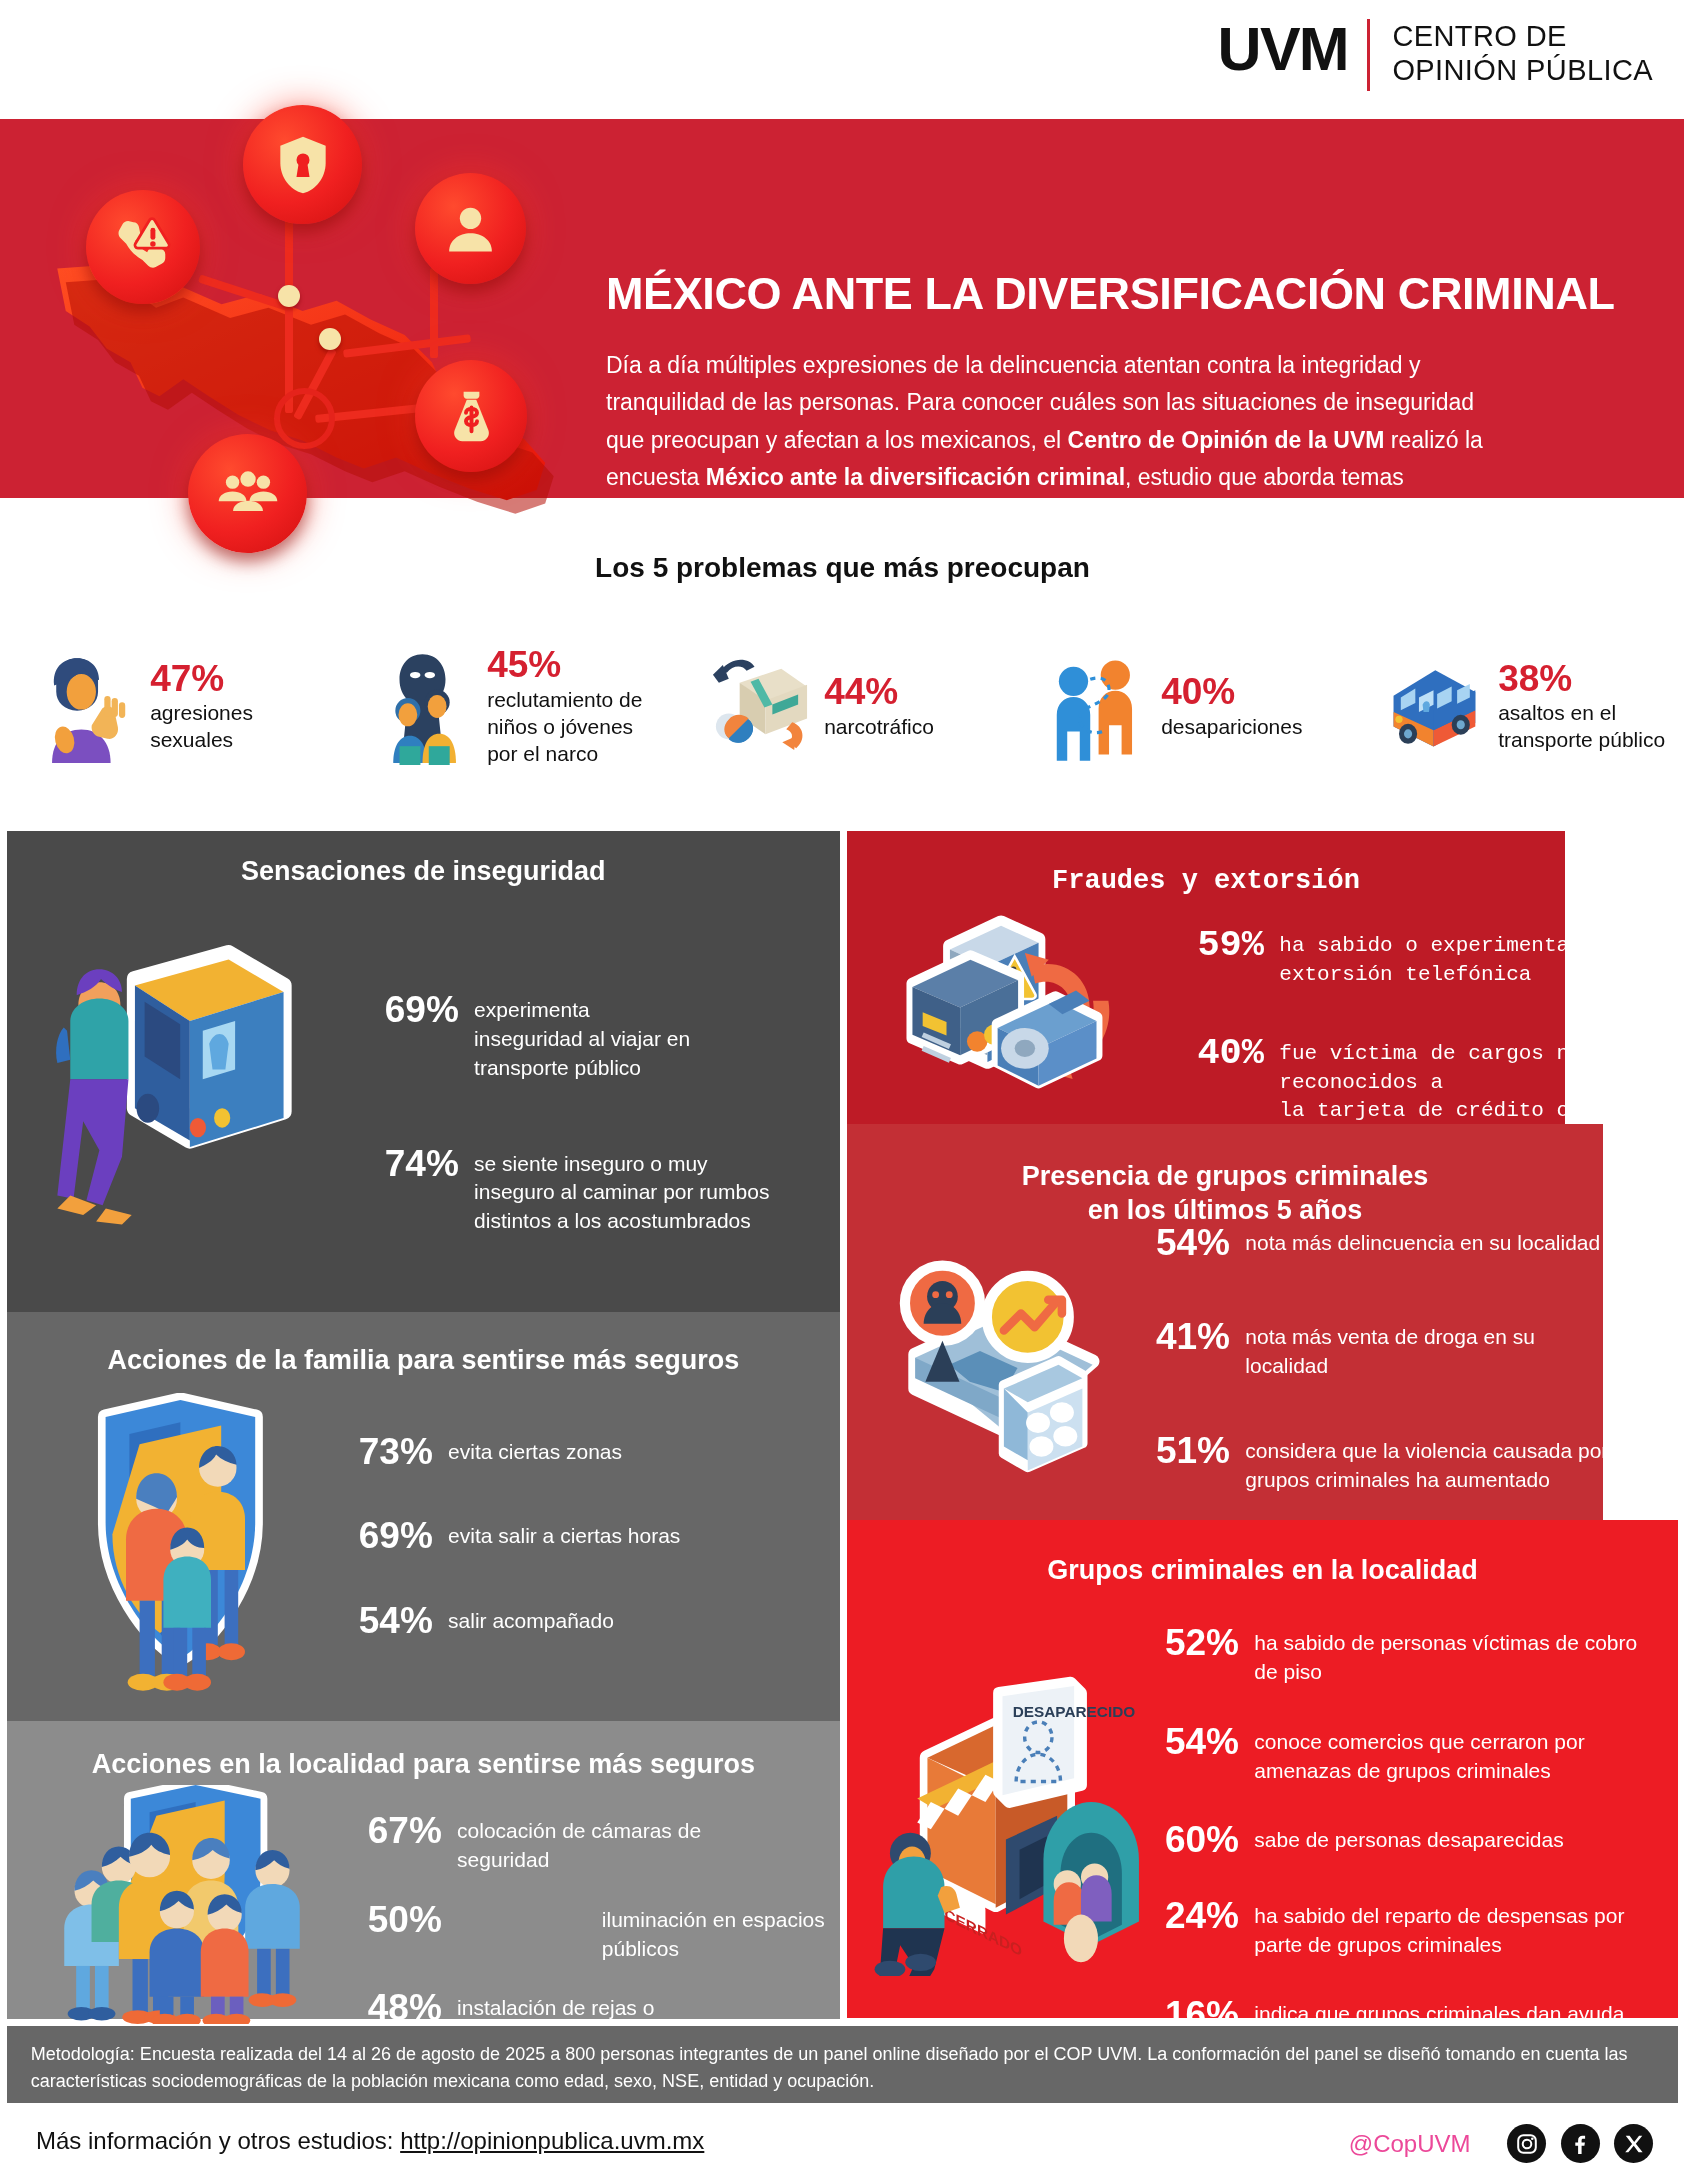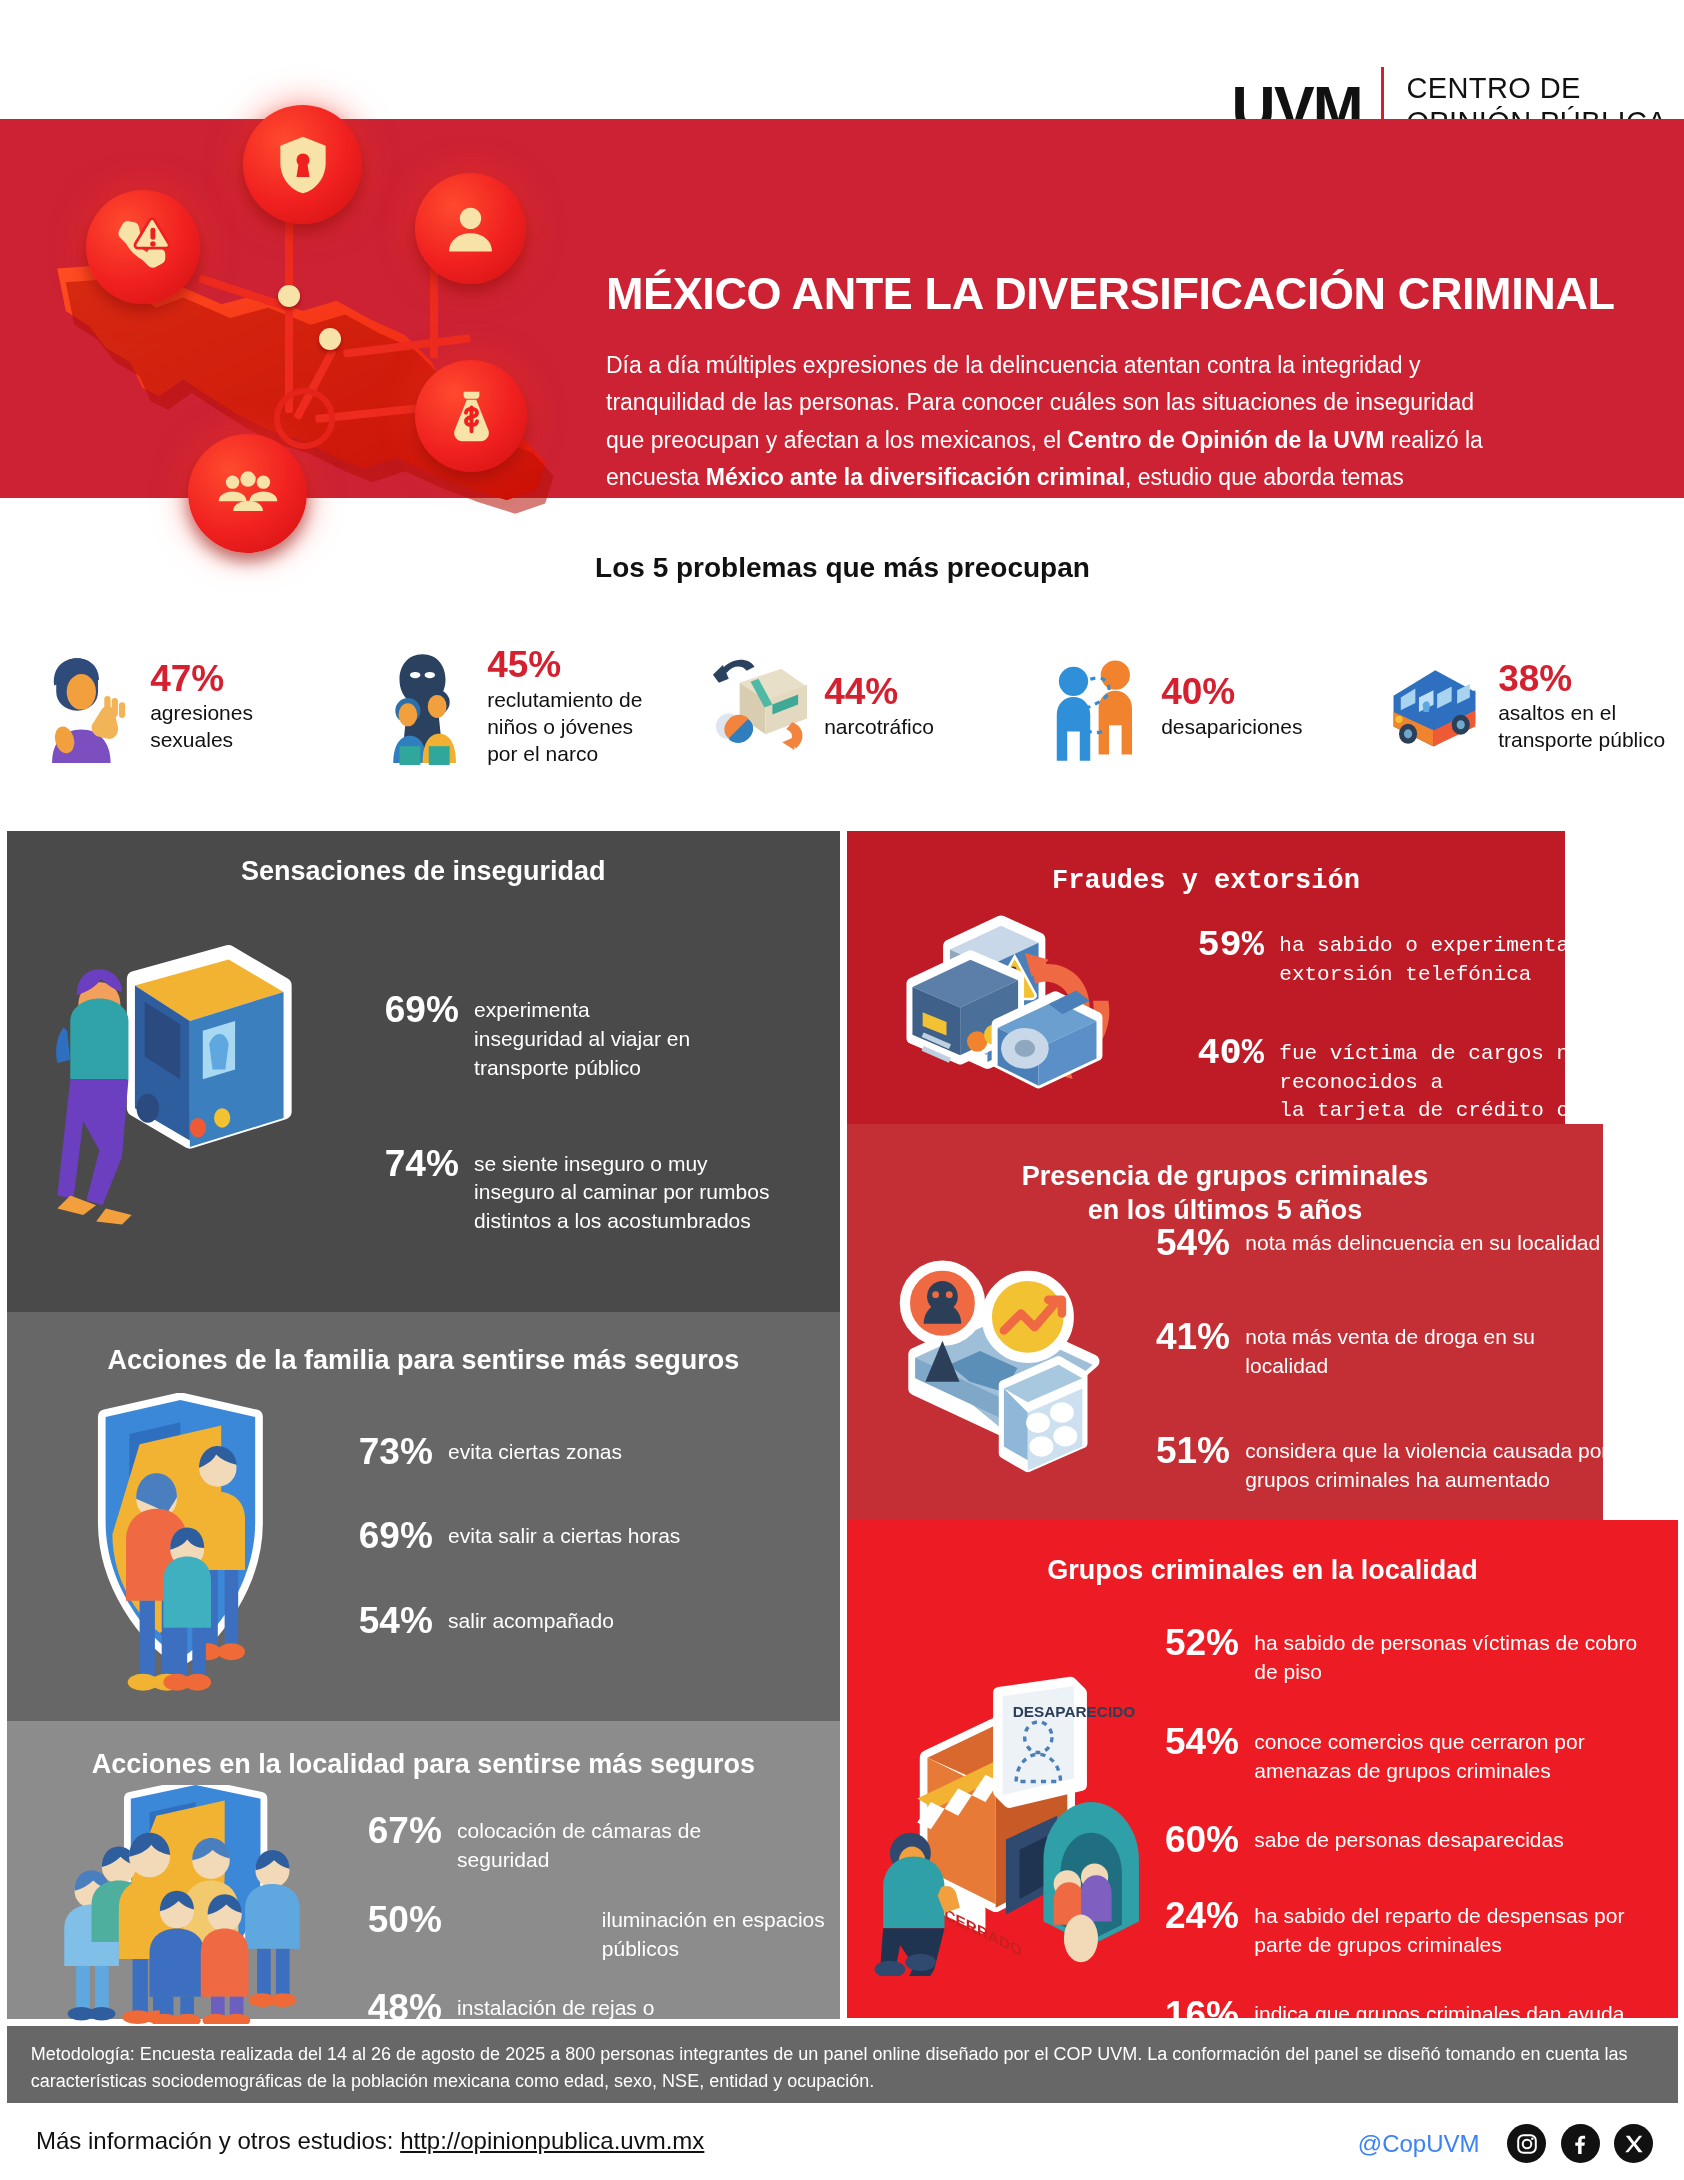--- a/index.html
+++ b/index.html
@@ -6,21 +6,21 @@
   html,body { width:1685px; height:2181px; }
   body {
     font-family:"Liberation Sans", sans-serif;
     background:#ffffff;
     position:relative;
     overflow:hidden;
   }
   .page { position:relative; width:1685px; height:2181px; background:#fff; }
 
   
-  .logo-bar { position:absolute; top:19px; right:18px; display:flex; align-items:flex-end;margin-top:48px; }
+  .logo-bar { position:absolute; top:19px; right:32px; display:flex; align-items:flex-start; }
   .logo-uvm { font-size:61px; font-weight:bold; letter-spacing:-1.7px; color:#111; line-height:1; font-stretch:condensed; }
   .logo-sep { width:3.4px; height:72px; background:#CC2233; margin:0 22px 0 19px; }
   .logo-sub { font-size:29px; line-height:1.18; color:#111; letter-spacing:0.4px; }
 
   
   .hero { position:absolute; top:119px; left:0; width:1685px; height:379px; background:#CC2233; }
   .hero-title {
     position:absolute; top:149px; left:606px; width:1022px;
     font-size:45px; font-weight:bold; color:#fff; letter-spacing:-0.4px;
   }
@@ -86,21 +86,21 @@
   
   .method {
     position:absolute; left:6.8px; top:2026px; width:1671px; height:77px;
     background:#676767; color:#fff; font-size:18px; line-height:1.5;
     padding:15.3px 24px;
   }
   .foot { position:absolute; left:0; top:2112px; width:1685px; height:68px; }
   .foot-left { position:absolute; left:36px; top:15.3px; font-size:24px; color:#111; }
   .foot-left u { text-decoration:underline; }
   .foot-right { position:absolute; right:32px; top:12px; display:flex; align-items:center; gap:14.5px; }
-  .handle { font-size:24px; color:#3b82f6; margin-right:13px; }
+  .handle { font-size:24px; color:#ec4899; margin-right:22px; }
   .soc { width:39px; height:39px; border-radius:50%; background:#111; display:flex; align-items:center; justify-content:center; }
   .soc svg { display:block; }
 </style>
 </head>
 <body>
 
 <div class="page">
 
   <div class="logo-bar">
     <div class="logo-uvm">UVM</div>

